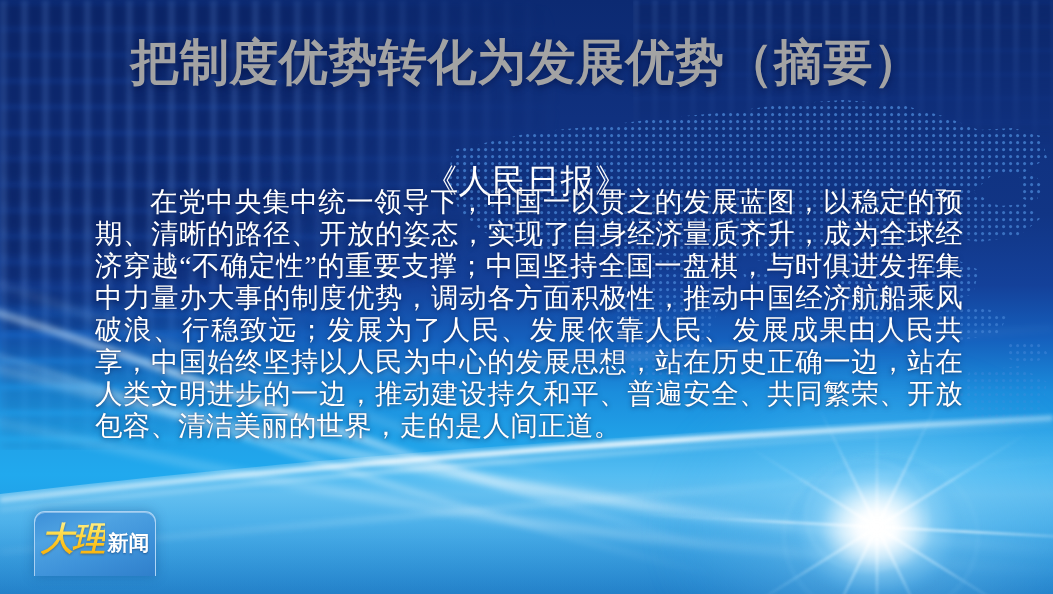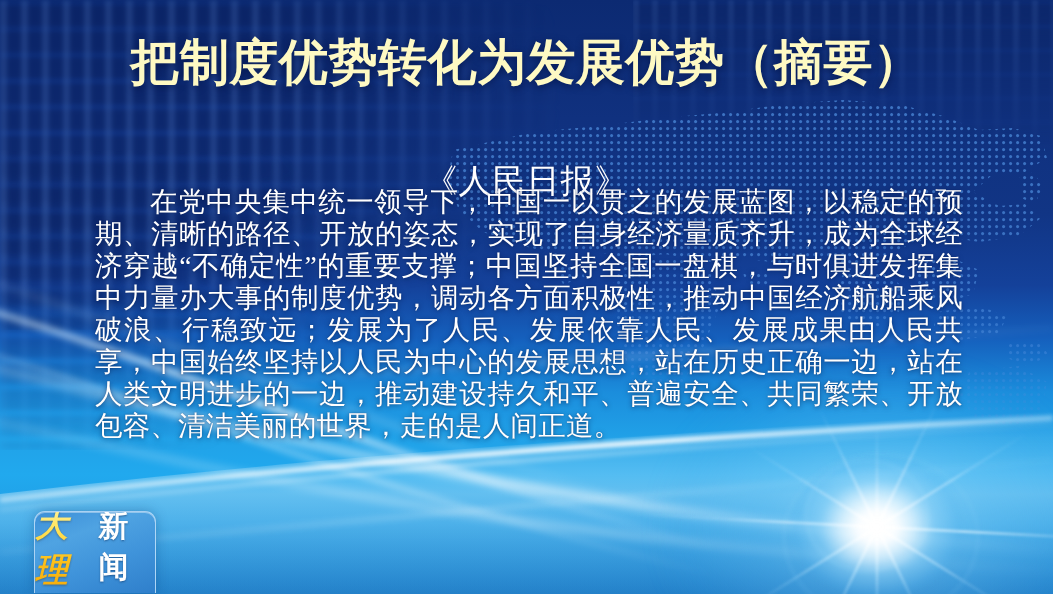--- a/index.html
+++ b/index.html
@@ -151,21 +151,21 @@
   .flare-ring{
     position:absolute;border-radius:50%;
     border:2px solid rgba(170,225,255,.30);
     filter:blur(2.2px);
   }
 
   
   .title{
     position:absolute;left:0;right:0;top:36px;
     text-align:center;
-    color:#fef9c3;
+    color:#a3a3a3;
     font-family:"DejaVu Sans","Liberation Sans",sans-serif;
     font-weight:700;
     font-size:49px;
     line-height:1.12;
     letter-spacing:.5px;
     text-shadow:0 2px 7px rgba(0,14,60,.60);
     white-space:nowrap;
   }
   .subtitle{
     position:absolute;left:0;right:0;top:118px;
@@ -188,21 +188,21 @@
     line-height:32px;
     letter-spacing:.2px;
     text-align:justify;
     text-align-last:left;
     text-shadow:0 1px 5px rgba(3,22,72,.62), 0 0 1px rgba(3,22,72,.5);
     text-indent:2em;
   }
 
   
   .logo{
-    position:absolute;left:34px;top:511px;width:122px;height:82px;
+    position:absolute;left:34px;top:511px;width:122px;height:65px;
     border-radius:11px 11px 0 0;
     background:linear-gradient(160deg,#3c8fd8 0%,#4fa3e2 30%,#3f93da 62%,#2f7fcb 100%);
     border:1px solid rgba(215,238,255,.72);
     border-bottom:none;
     box-shadow:0 0 12px rgba(12,60,120,.35), inset 0 1px 0 rgba(255,255,255,.38);
     overflow:hidden;
     display:flex;align-items:center;justify-content:center;
   }
   .logo-inner{
     display:flex;align-items:baseline;justify-content:center;
@@ -217,21 +217,21 @@
     background:linear-gradient(to bottom,#fff6a8 0%,#ffe257 30%,#fdc21c 62%,#f6a906 100%);
     -webkit-background-clip:text;background-clip:text;
     color:transparent;
     -webkit-text-fill-color:transparent;
     text-shadow:none;
     filter:drop-shadow(0 1px 1px rgba(60,30,0,.35));
   }
   .logo-xw{
     font-family:"DejaVu Sans","Liberation Sans",sans-serif;
     font-weight:700;
-    font-size:30px;
+    font-size:21px;
     color:#ffffff;
     letter-spacing:0px;
     text-shadow:0 1px 2px rgba(10,45,95,.55);
     margin-left:2px;
   }
 </style>
 </head>
 <body>
 
 <div id="slide">

